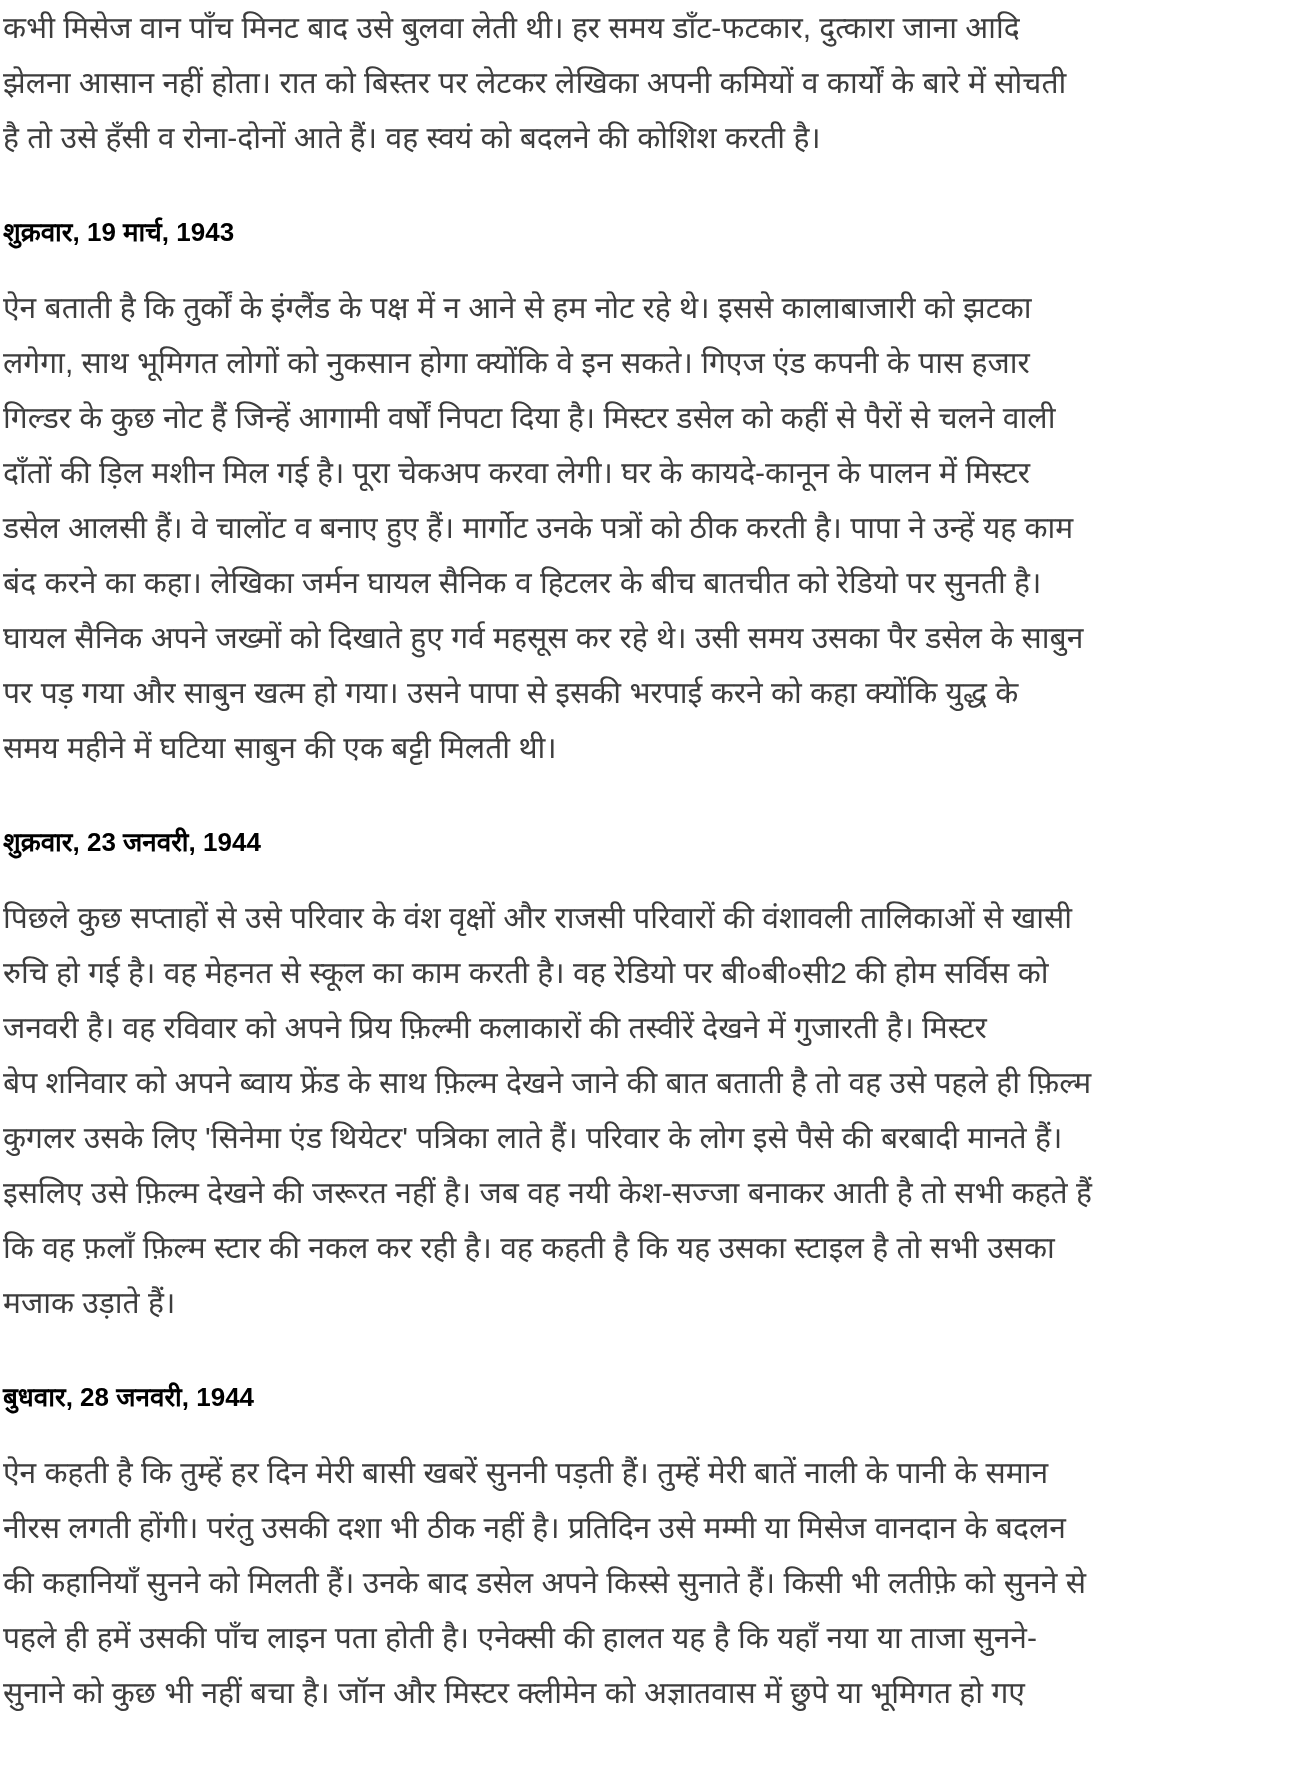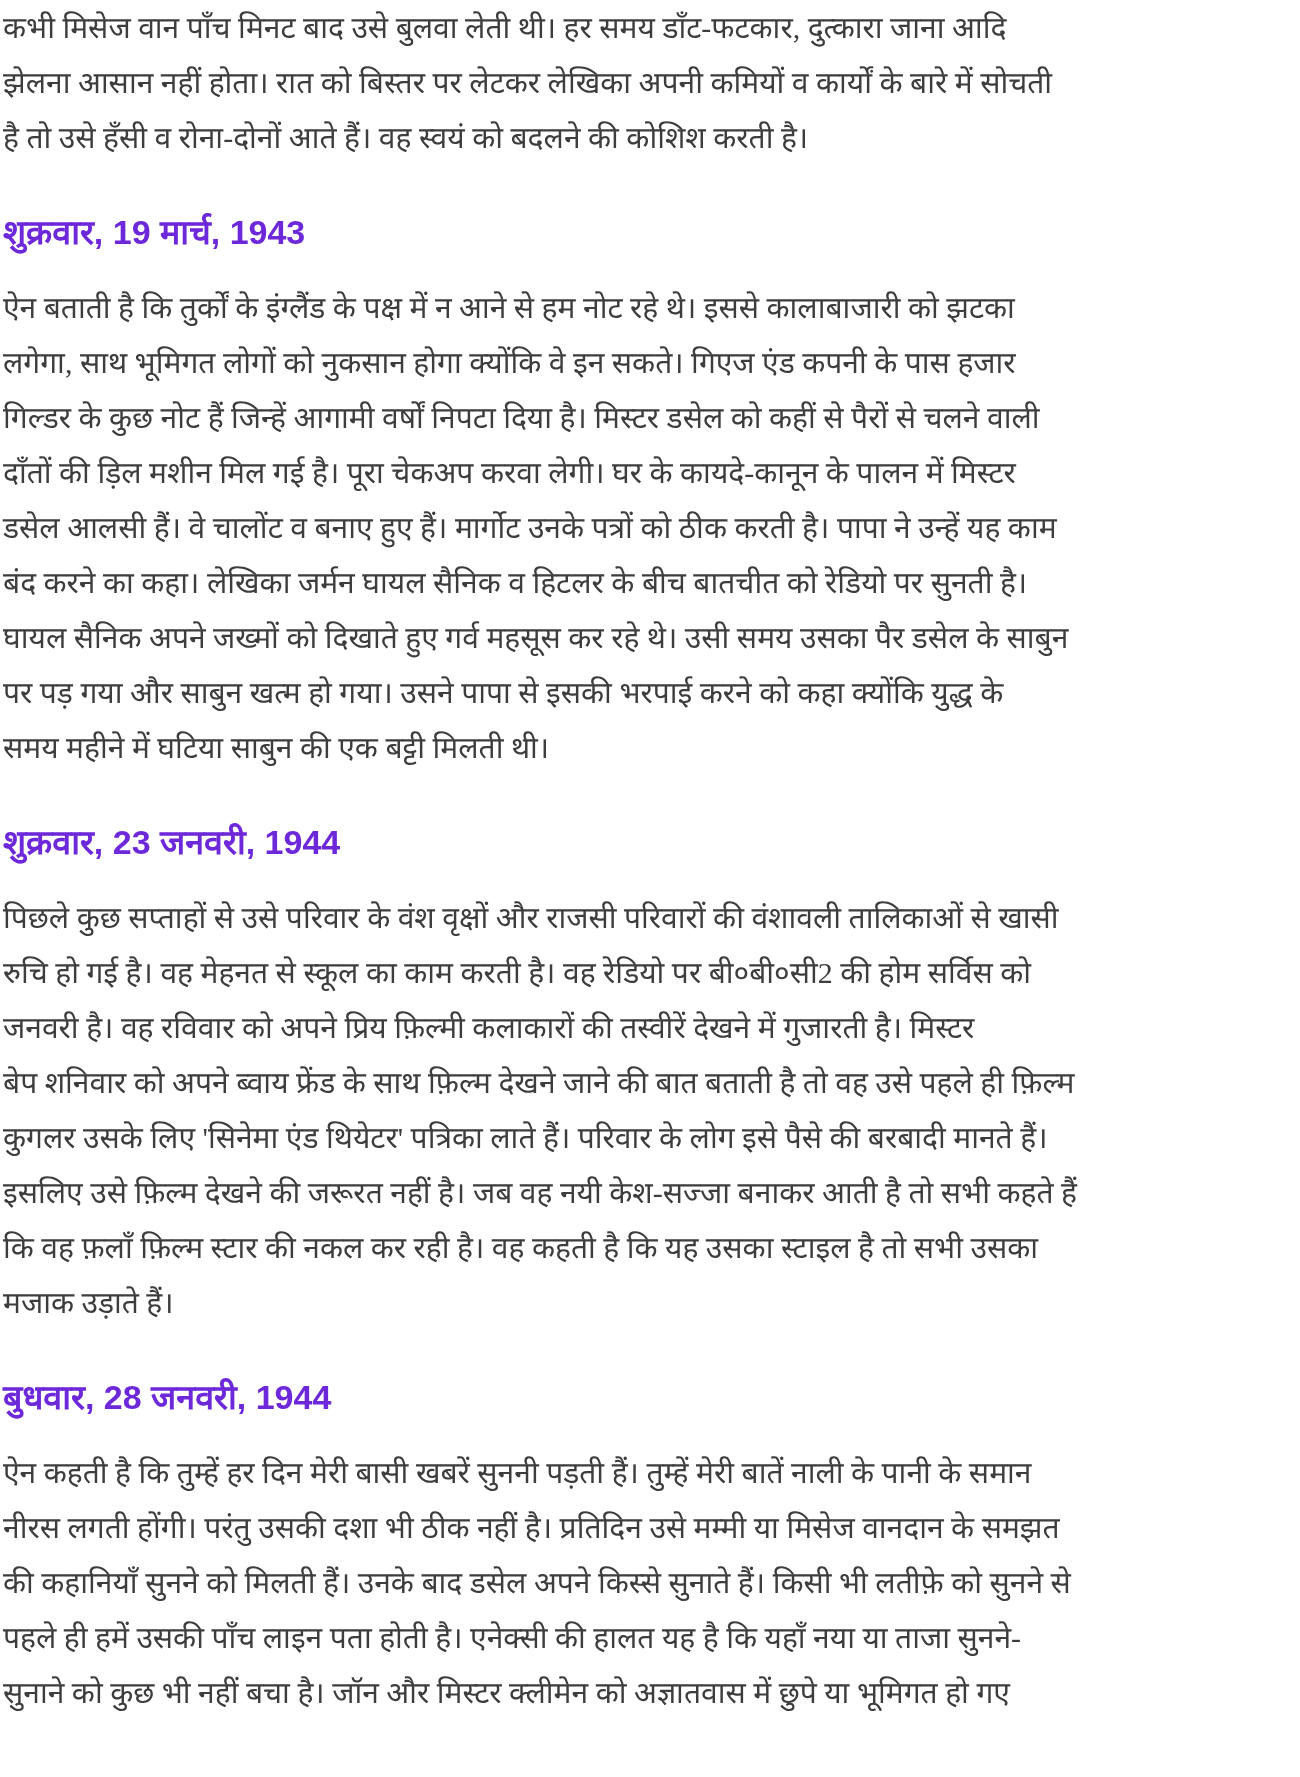--- a/index.html
+++ b/index.html
@@ -16,32 +16,31 @@
   }
   .doc {
     padding: 0 6px 0 3px;
   }
   .para {
     margin: 20px 0 0 0;
     padding: 0;
     font-size: 30px;
     line-height: 55px;
     font-weight: 400;
-    font-family: Liberation Serif, serif;
   }
   .para.first {
     margin-top: 0;
   }
   .entry-heading {
     margin: 40px 0 0 0;
     padding: 0;
-    font-size: 34px;
+    font-size: 26px;
     line-height: 55px;
     font-weight: 700;
-    color: #6d28d9;
+    color: #000000;
   }
   .line {
     display: block;
     white-space: nowrap;
   }
 </style>
 </head>
 <body>
 
 <div class="doc">
@@ -73,19 +72,19 @@
     <span class="line">बेप शनिवार को अपने ब्वाय फ्रेंड के साथ फ़िल्म देखने जाने की बात बताती है तो वह उसे पहले ही फ़िल्म</span>
     <span class="line">कुगलर उसके लिए 'सिनेमा एंड थियेटर' पत्रिका लाते हैं। परिवार के लोग इसे पैसे की बरबादी मानते हैं।</span>
     <span class="line">इसलिए उसे फ़िल्म देखने की जरूरत नहीं है। जब वह नयी केश-सज्जा बनाकर आती है तो सभी कहते हैं</span>
     <span class="line">कि वह फ़लाँ फ़िल्म स्टार की नकल कर रही है। वह कहती है कि यह उसका स्टाइल है तो सभी उसका</span>
     <span class="line">मजाक उड़ाते हैं।</span>
   </p>
 
   <h2 class="entry-heading">बुधवार, 28 जनवरी, 1944</h2>
   <p class="para">
     <span class="line">ऐन कहती है कि तुम्हें हर दिन मेरी बासी खबरें सुननी पड़ती हैं। तुम्हें मेरी बातें नाली के पानी के समान</span>
-    <span class="line">नीरस लगती होंगी। परंतु उसकी दशा भी ठीक नहीं है। प्रतिदिन उसे मम्मी या मिसेज वानदान के समझत</span>
+    <span class="line">नीरस लगती होंगी। परंतु उसकी दशा भी ठीक नहीं है। प्रतिदिन उसे मम्मी या मिसेज वानदान के बदलन</span>
     <span class="line">की कहानियाँ सुनने को मिलती हैं। उनके बाद डसेल अपने किस्से सुनाते हैं। किसी भी लतीफ़े को सुनने से</span>
     <span class="line">पहले ही हमें उसकी पाँच लाइन पता होती है। एनेक्सी की हालत यह है कि यहाँ नया या ताजा सुनने-</span>
     <span class="line">सुनाने को कुछ भी नहीं बचा है। जॉन और मिस्टर क्लीमेन को अज्ञातवास में छुपे या भूमिगत हो गए</span>
   </p>
 
 </div>
 
 </body></html>

